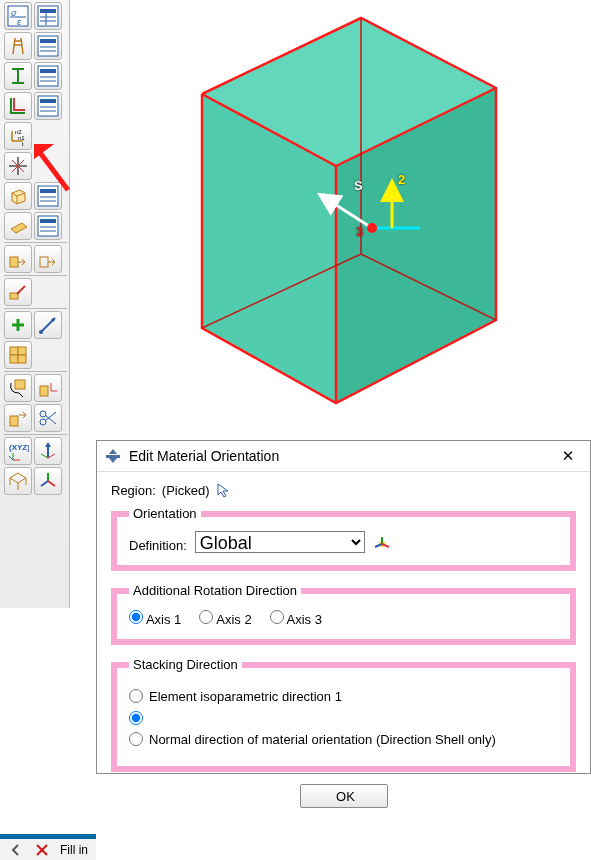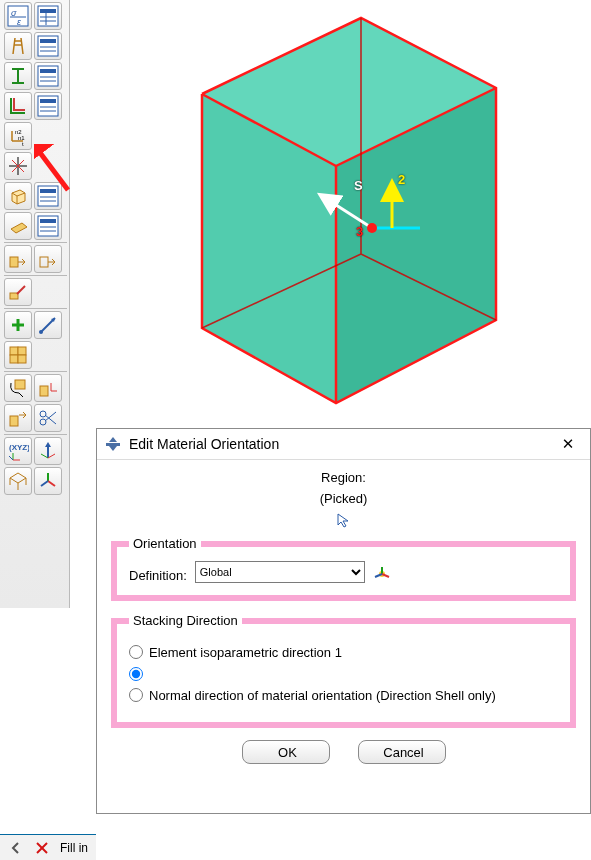--- a/index.html
+++ b/index.html
@@ -14,56 +14,56 @@
 .tb{width:28px;height:28px;border:1px solid #b4b4b4;border-radius:3px;
   background:linear-gradient(#fff,#e6e6e6);display:flex;align-items:center;justify-content:center;
   box-sizing:border-box;cursor:pointer;position:relative;font-size:10px;}
 .tb svg{width:22px;height:22px;}
 
 
 .anno-arrow{position:absolute;left:34px;top:144px;pointer-events:none;}
 
 
 .status{position:absolute;left:0;bottom:0;width:96px;height:26px;
-  display:flex;align-items:center;background:#f2f2f2;border-top:1px solid #0369a1;
+  display:flex;align-items:center;background:#f2f2f2;border-top:5px solid #0369a1;
   box-sizing:border-box;padding-left:4px;font-size:12px;gap:2px;}
 .sb{width:22px;height:20px;display:flex;align-items:center;justify-content:center;
   border:1px solid transparent;border-radius:2px;cursor:pointer;}
 
 
 .viewport{position:absolute;left:70px;top:0;right:0;height:452px;background:#fff;}
 .box3d{position:absolute;left:46px;top:8px;}
 .csys{position:absolute;left:232px;top:166px;font-size:13px;font-weight:600;
   text-shadow:0 0 2px #000;}
 
 
-.dialog{position:absolute;left:96px;top:428px;width:495px;height:386px;
+.dialog{position:absolute;left:96px;top:440px;width:495px;height:334px;
   background:#fff;border:1px solid #8b8b8b;box-sizing:border-box;}
 .titlebar{height:30px;display:flex;align-items:center;border-bottom:1px solid #dcdcdc;
   padding:0 8px;gap:8px;}
 .titlebar .ttl{flex:1;font-size:14px;}
 .closeX{width:28px;height:28px;display:flex;align-items:center;justify-content:center;
   cursor:pointer;font-size:15px;}
 .dlgbody{padding:10px 14px 0 14px;font-size:13px;}
-.regionrow{display:flex;align-items:center;gap:6px;margin-bottom:1px;flex-direction:column;}
+.regionrow{display:flex;align-items:center;gap:6px;margin-bottom:1px;}
 .pickcursor{width:16px;height:16px;}
 
 fieldset{border:6px solid #f9a8d4;margin:8px 0 12px 0;padding:10px 24px 12px 12px;}
 legend{padding:0 4px;color:#000;}
 .defrow{display:flex;align-items:flex-end;gap:8px;}
-.defrow select{width:170px;height:22px;border:1px solid #7a7a7a;background:#fff;font-size:11px;}
+.defrow select{width:170px;height:22px;border:1px solid #7a7a7a;background:#fff;font-size:18px;}
 .csys-icon{width:18px;height:18px;}
 
 .radrow{display:flex;align-items:center;gap:18px;margin-top:2px;}
 .radcol label{display:flex;gap:6px;margin:7px 0;}
 input[type=radio]{width:14px;height:14px;margin:0;}
 
 .btnbar{display:flex;justify-content:center;gap:28px;margin-top:6px;}
 .btn{width:88px;height:24px;border:1px solid #8a8a8a;background:linear-gradient(#fff,#e8e8e8);
-  cursor:pointer;font-size:13px;border-radius:8px;padding-left:10px;}
+  cursor:pointer;font-size:13px;border-radius:2px;padding-left:10px;}
 </style>
 </head>
 <body>
 
 <div class="toolbox">
   <div class="row">
     <div class="tb">
       <svg viewBox="0 0 22 22">
           <rect x="1" y="1" width="20" height="20" fill="#fff" stroke="#2b5ca8"></rect>
           <text x="4" y="11" font-size="9" fill="#2b5ca8" font-style="italic">σ</text>
@@ -410,41 +410,57 @@
         </select>
         <svg class="csys-icon" viewBox="0 0 18 18">
           <circle cx="9" cy="9" r="3" fill="#ffcf33"></circle>
           <line x1="9" y1="9" x2="9" y2="2" stroke="#1b9e1b" stroke-width="2"></line>
           <line x1="9" y1="9" x2="16" y2="12" stroke="#d33" stroke-width="2"></line>
           <line x1="9" y1="9" x2="2" y2="12" stroke="#2b5ca8" stroke-width="2"></line>
         </svg>
       </div>
     </fieldset>
 
+    <fieldset>
+      <legend>Additional Rotation Direction</legend>
+      <div class="radrow">
+        <label>
+          <input type="radio" name="axis" checked="" style="">
+          <span>Axis 1</span>
+        </label>
+        <label>
+          <input type="radio" name="axis" style="">
+          <span>Axis 2</span>
+        </label>
+        <label>
+          <input type="radio" name="axis" style="">
+          <span>Axis 3</span>
+        </label>
+      </div>
+    </fieldset>
 
     <fieldset>
       <legend>Stacking Direction</legend>
       <div class="radcol">
         <label>
           <input type="radio" name="stk" style="">
           <span>Element isoparametric direction 1</span>
         </label>
         <label>
           <input type="radio" name="stk" checked="" style="">
         </label>
         <label>
           <input type="radio" name="stk" style="">
           <span>Normal direction of material orientation (Direction Shell only)</span>
         </label>
       </div>
     </fieldset>
 
     <div class="btnbar">
       <button class="btn">OK</button>
-      <button class="btn">Cancel</button>
     </div>
   </div>
 </div>
 
 <div class="status">
   <div class="sb">
     <svg width="14" height="14" viewBox="0 0 14 14">
         <polyline points="9,2 4,7 9,12" fill="none" stroke="#555" stroke-width="2"></polyline>
       </svg>
   </div>

